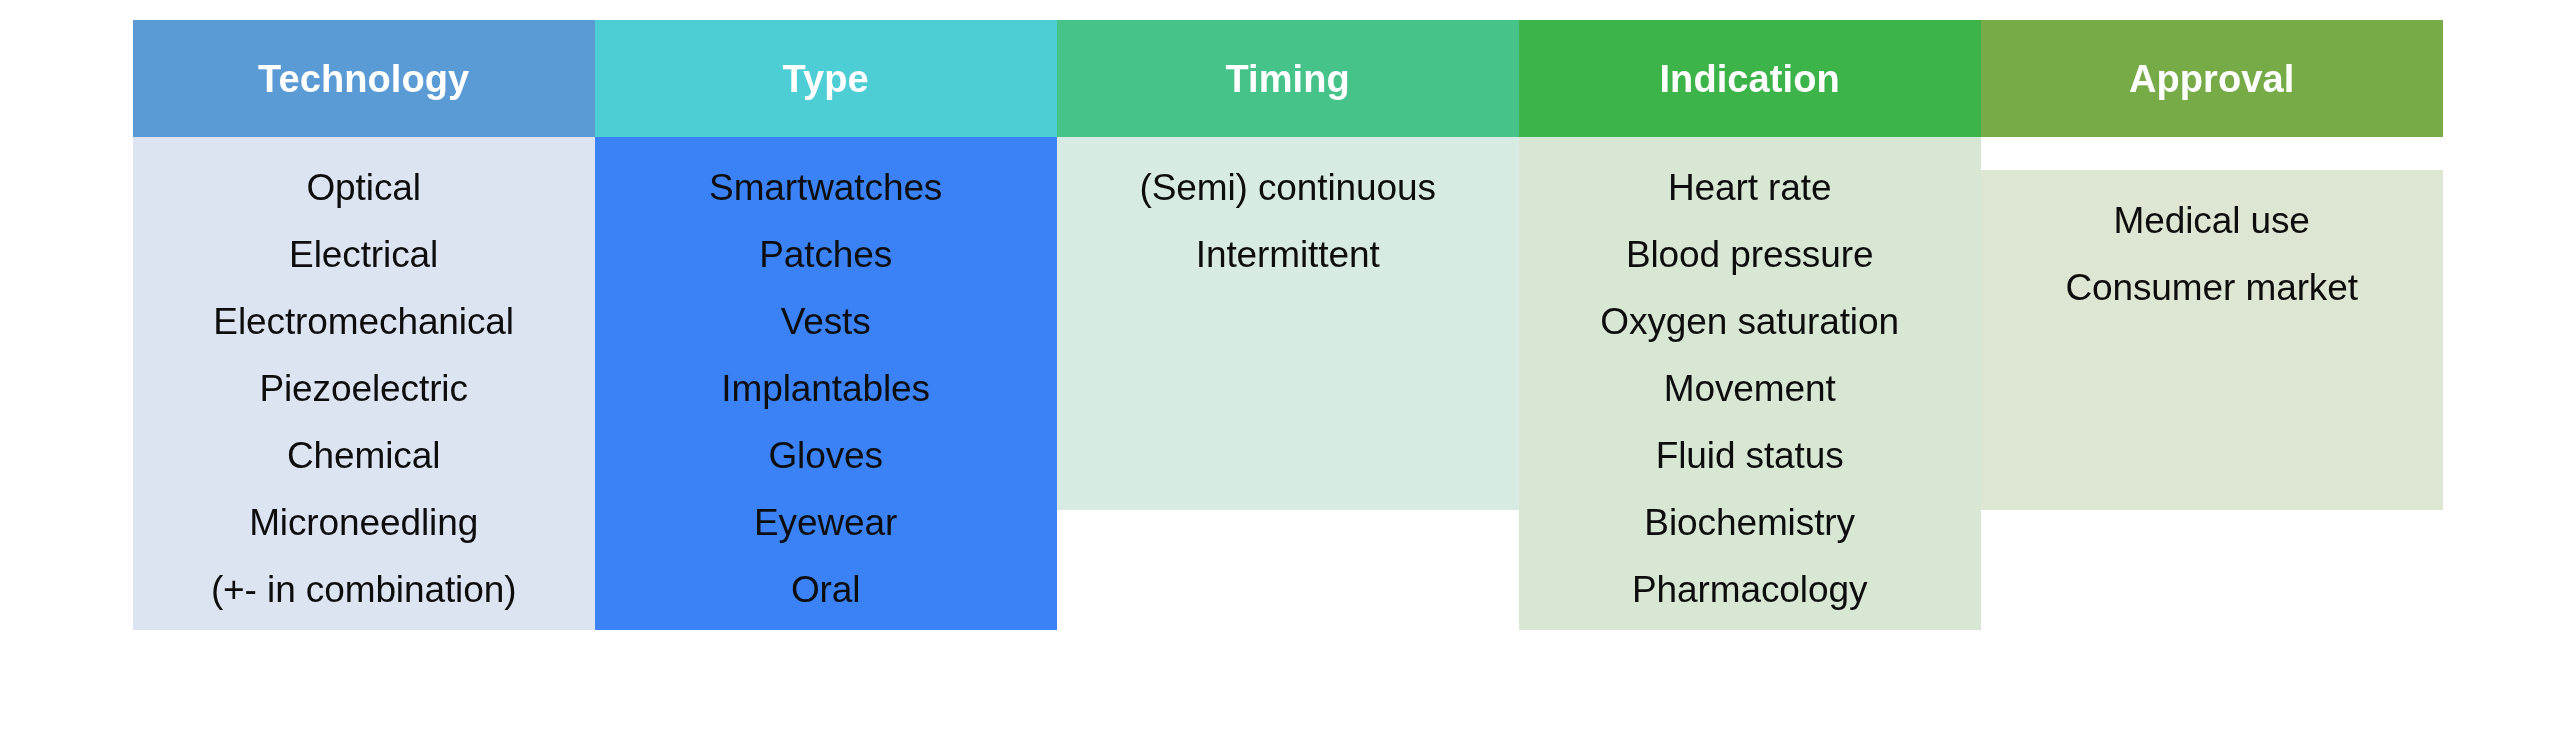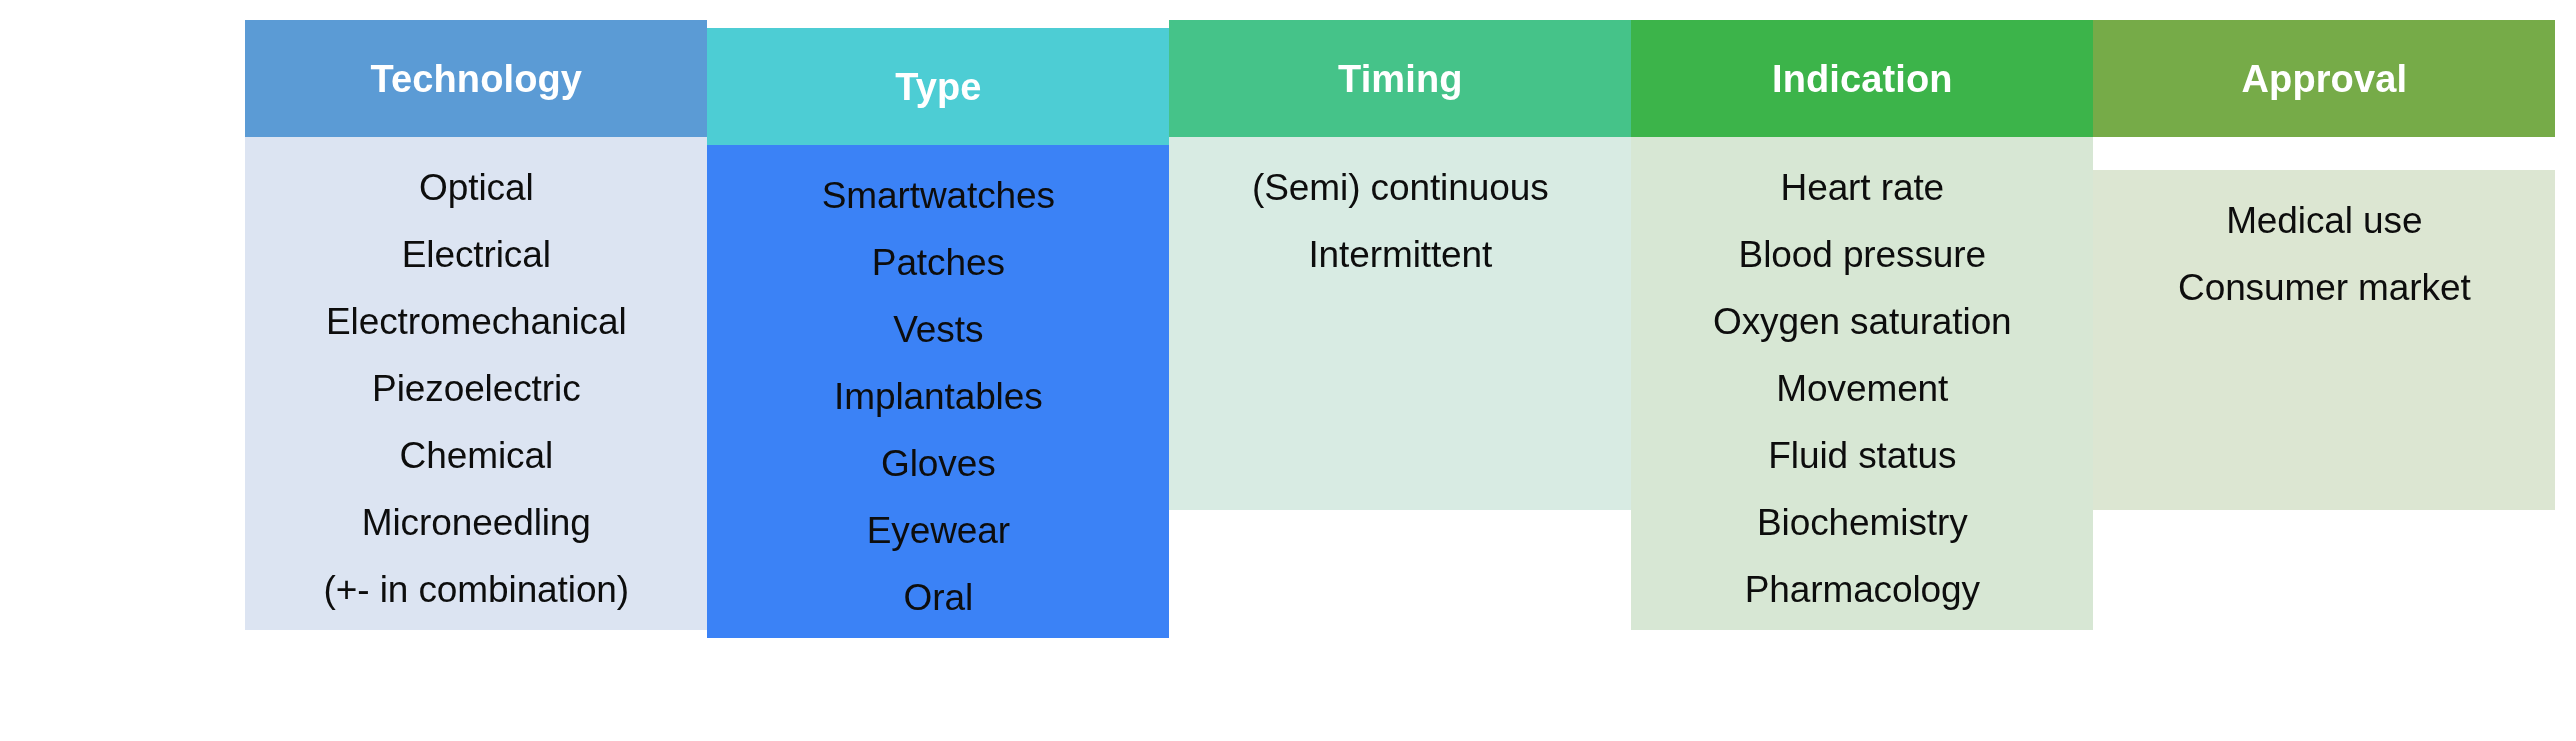--- a/index.html
+++ b/index.html
@@ -17,21 +17,21 @@
   #board {
     position: relative;
     width: 2576px;
     height: 532px;
     background: #ffffff;
     box-sizing: border-box;
     padding: 20px 20.7px 22px 20px;
     display: flex;
     flex-direction: row;
     align-items: stretch;
-    justify-content: flex-end;
+    justify-content: center;
   }
 
   .column {
     width: 462px;
     flex: 0 0 462px;
     display: flex;
     flex-direction: column;
     align-items: stretch;
     background: transparent;
   }
@@ -88,21 +88,21 @@
         <div class="col-item" style="color: rgb(13, 13, 13);">Optical</div>
         <div class="col-item" style="color: rgb(13, 13, 13);">Electrical</div>
         <div class="col-item" style="color: rgb(13, 13, 13);">Electromechanical</div>
         <div class="col-item" style="color: rgb(13, 13, 13);">Piezoelectric</div>
         <div class="col-item" style="color: rgb(13, 13, 13);">Chemical</div>
         <div class="col-item" style="color: rgb(13, 13, 13);">Microneedling</div>
         <div class="col-item" style="color: rgb(13, 13, 13);">(+- in combination)</div>
       </div>
     </div>
     <div class="column">
-      <div class="col-header" style="background: rgb(77, 205, 212); margin-top: 8px;">
+      <div class="col-header" style="background: rgb(77, 205, 212);">
         <div class="col-header-label" style="color: rgb(255, 255, 255);">Type</div>
       </div>
       <div class="col-body" style="background: #3b82f6;">
         <div class="col-item" style="color: rgb(13, 13, 13);">Smartwatches</div>
         <div class="col-item" style="color: rgb(13, 13, 13);">Patches</div>
         <div class="col-item" style="color: rgb(13, 13, 13);">Vests</div>
         <div class="col-item" style="color: rgb(13, 13, 13);">Implantables</div>
         <div class="col-item" style="color: rgb(13, 13, 13);">Gloves</div>
         <div class="col-item" style="color: rgb(13, 13, 13);">Eyewear</div>
         <div class="col-item" style="color: rgb(13, 13, 13);">Oral</div>

